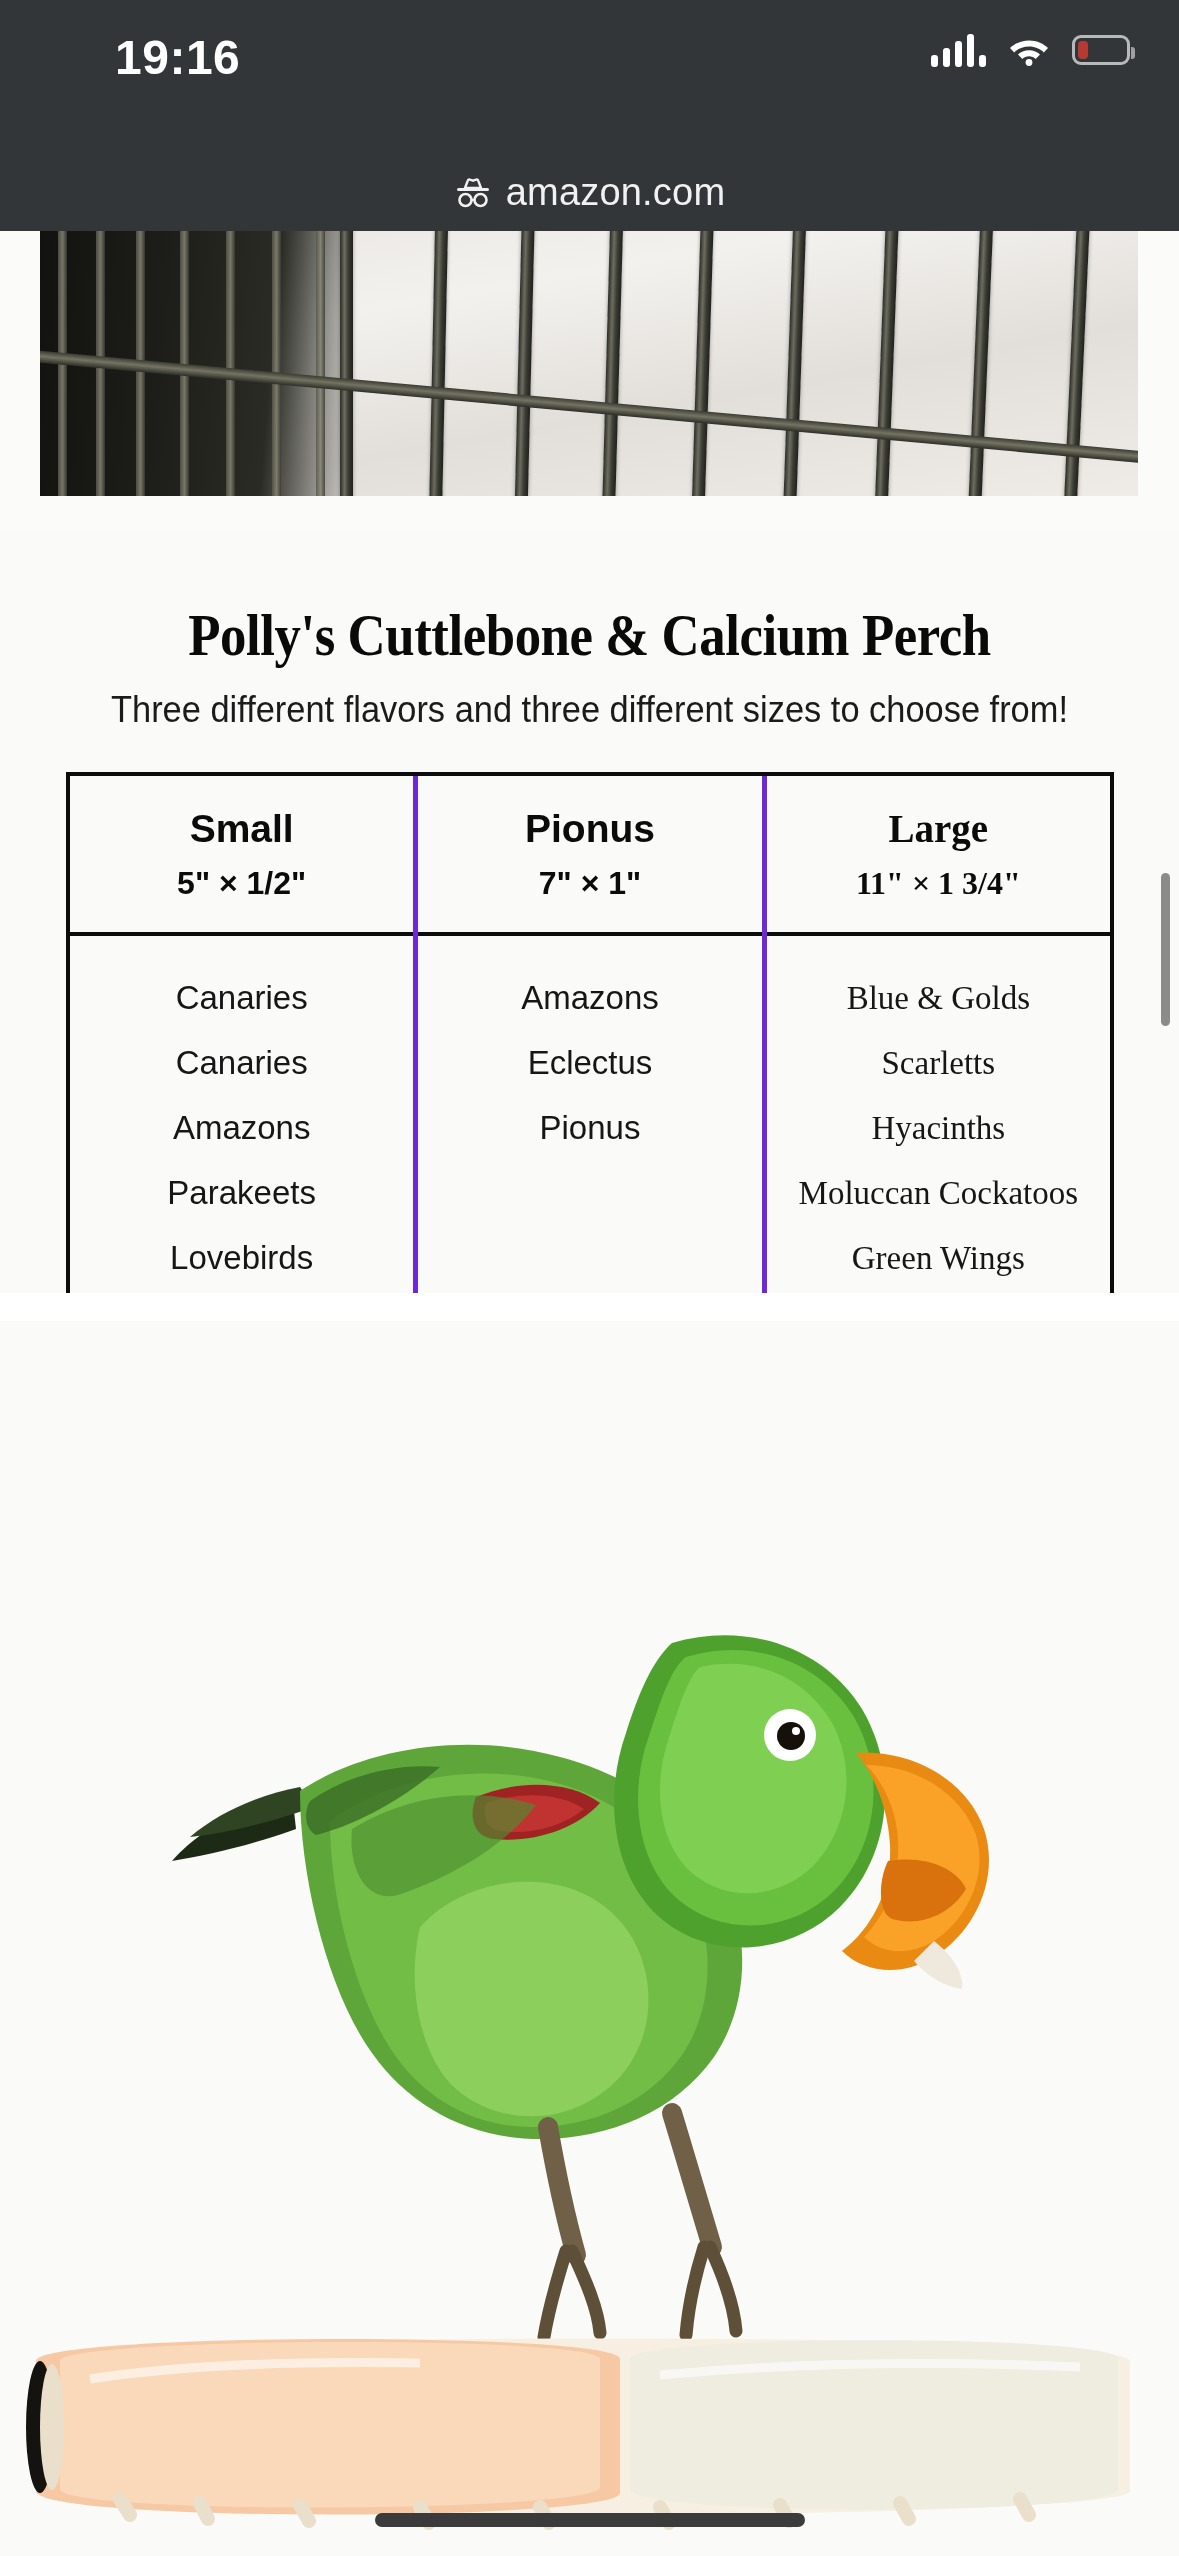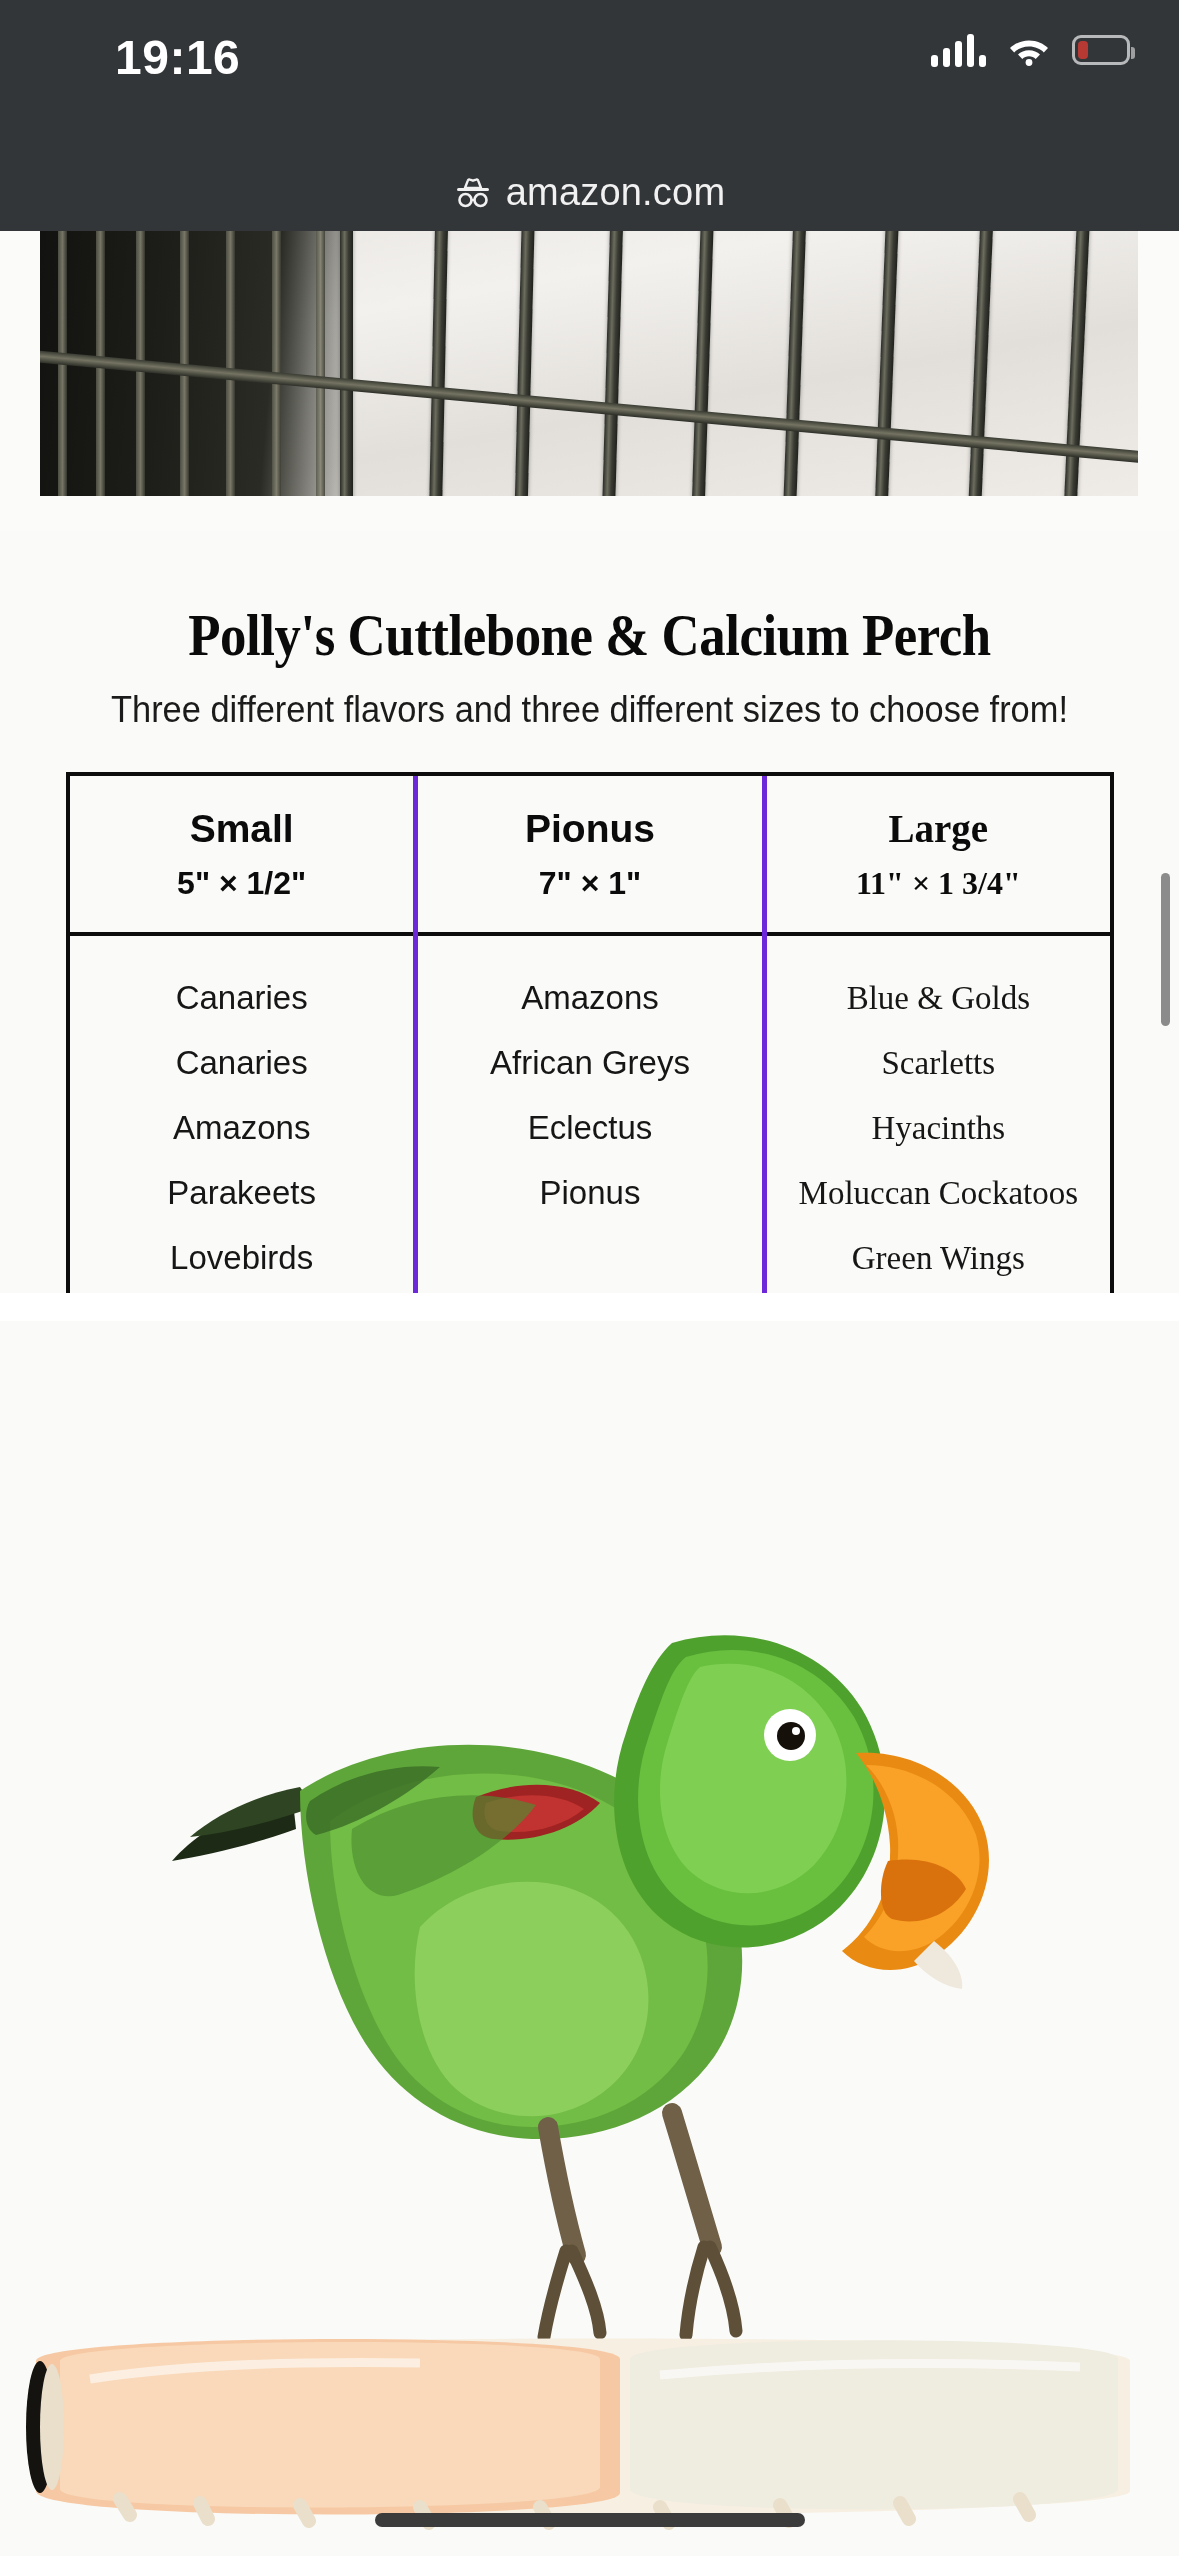--- a/index.html
+++ b/index.html
@@ -270,21 +270,20 @@
           </div>
         </div>
 
         <div class="col">
           <div class="col-head">
             <div class="size-name">Pionus</div>
             <div class="size-dims">7" × 1"</div>
           </div>
           <div class="col-body">
             <div class="breed">Amazons</div>
-            <div class="breed">African Greys</div>
             <div class="breed">Eclectus</div>
             <div class="breed">Pionus</div>
           </div>
         </div>
 
         <div class="col">
           <div class="col-head">
             <div class="size-name">Large</div>
             <div class="size-dims">11" × 1  3/4"</div>
           </div>

